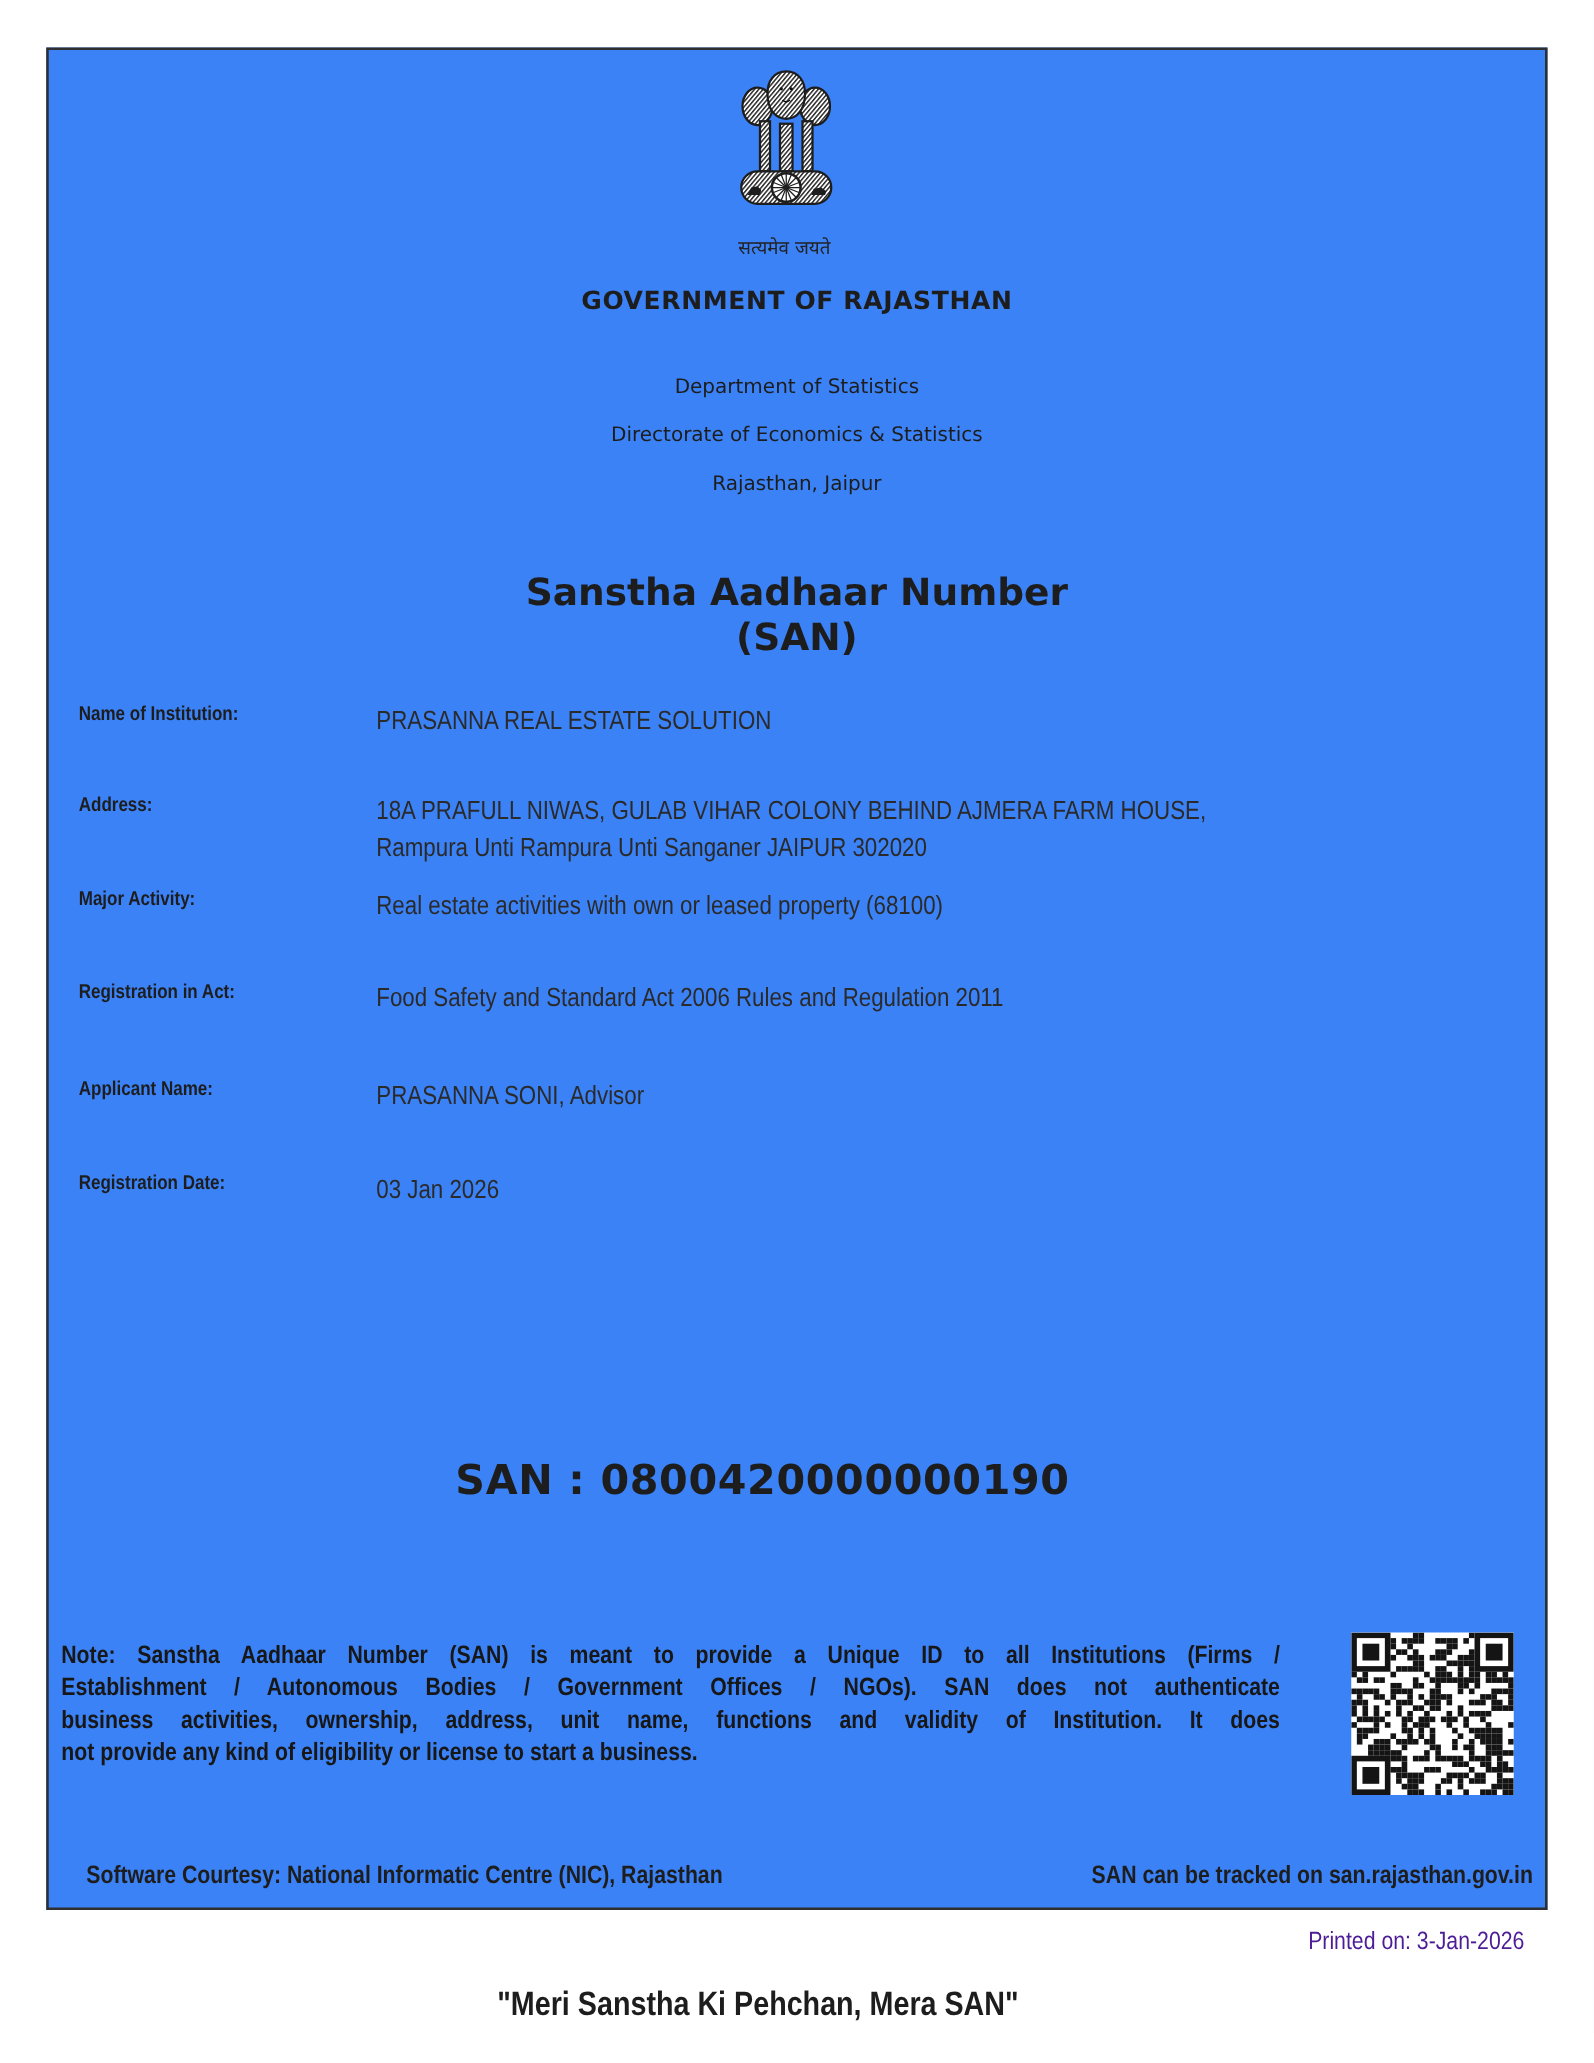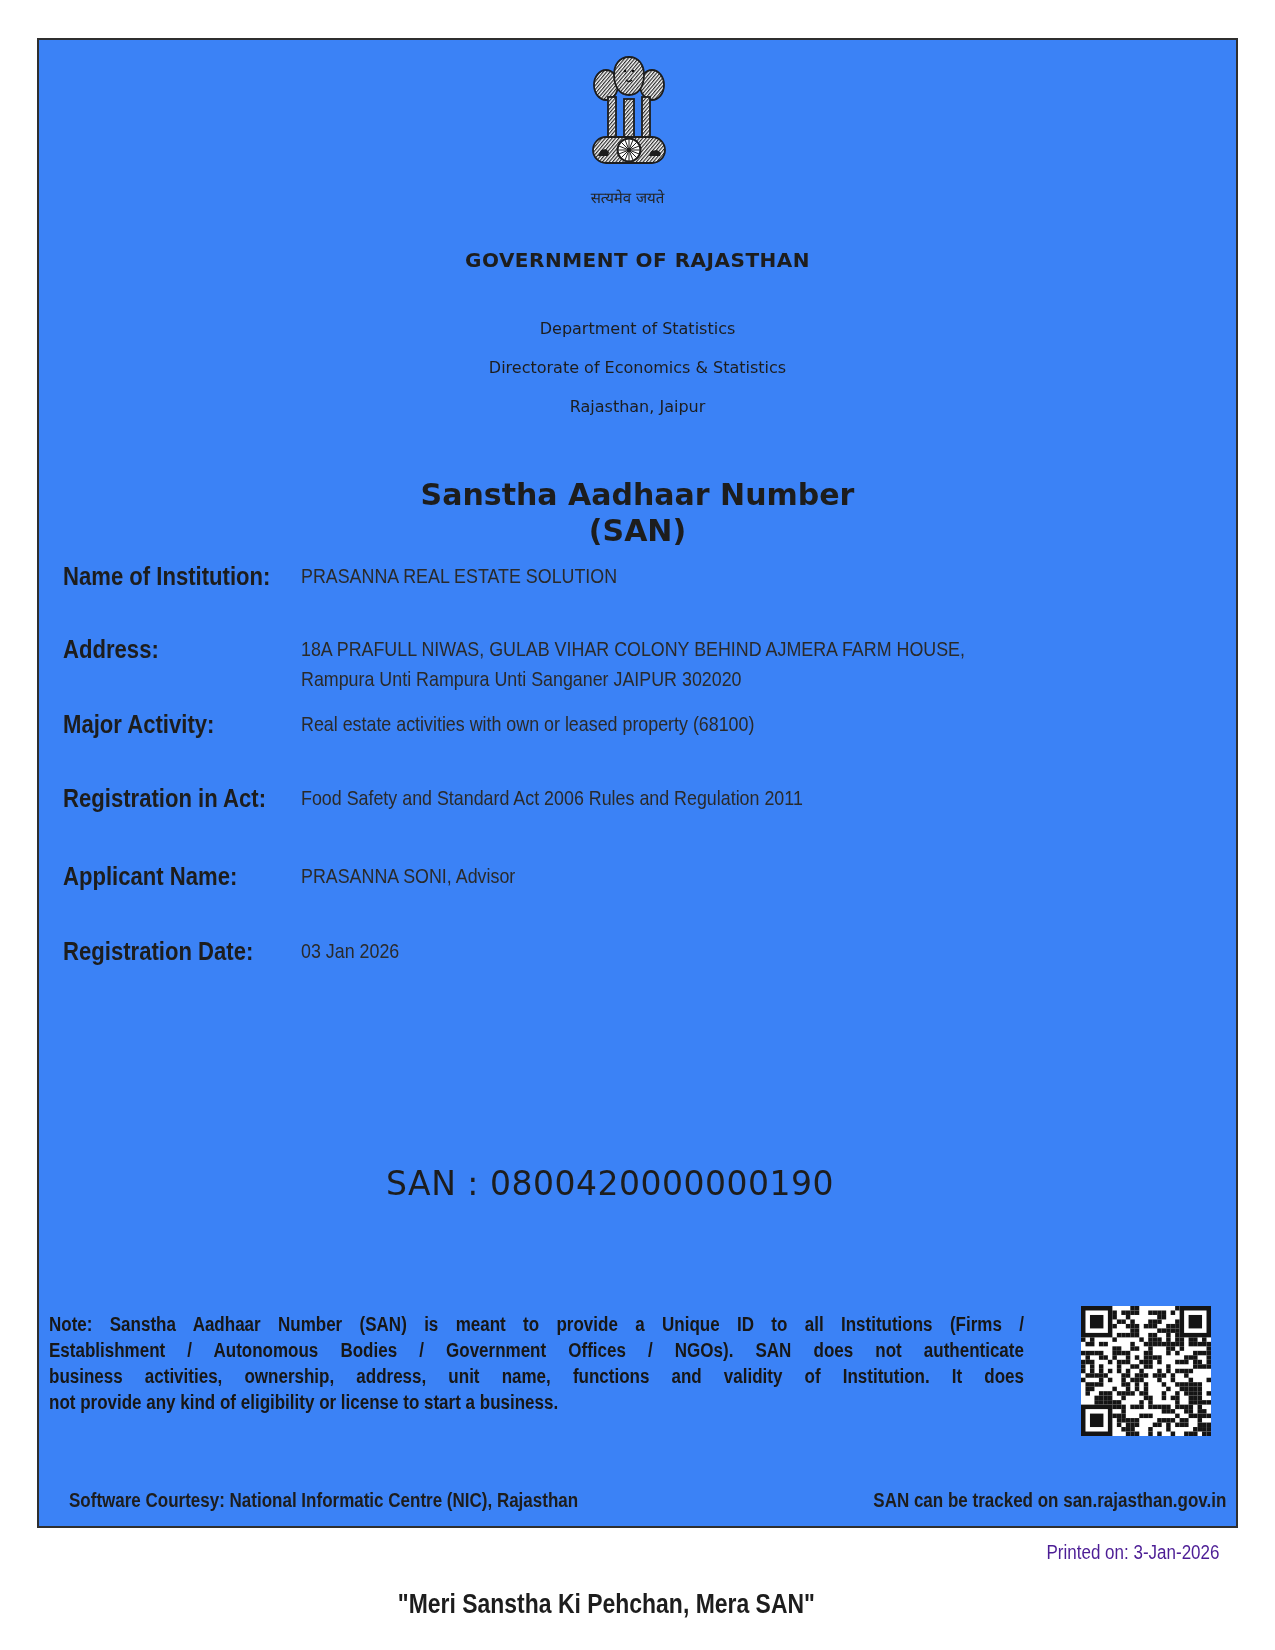--- a/index.html
+++ b/index.html
@@ -1,41 +1,41 @@
 <!DOCTYPE html>
 <html><head>
 <meta charset="utf-8">
 <style>
   html,body{margin:0;padding:0;background:#fff;}
   .page{position:relative;width:1275px;height:1650px;background:#ffffff;overflow:hidden;
         font-family:"DejaVu Sans","Liberation Sans",sans-serif;color:#1d1d1d;}
   .card{position:absolute;left:37px;top:38px;width:1201px;height:1490px;
         border:2px solid #2f2f2f;box-sizing:border-box;background:#3b82f6;}
-  .abs{position:absolute;margin-top:20px;}
+  .abs{position:absolute;}
   .ctr{left:0;right:0;text-align:center;}
   
   .cond{font-family:"Liberation Sans",sans-serif;display:inline-block;
         transform:scaleX(0.85);transform-origin:0 50%;white-space:nowrap;}
   .cond-r{transform-origin:100% 50%;}
   .cond-c{transform-origin:50% 50%;}
   .b{font-weight:bold;}
   
   .emblem{position:absolute;left:542px;top:13px;}
   .motto{position:absolute;top:147px;left:0;right:20px;text-align:center;
          font-size:15px;color:#222;}
   .gov-title{position:absolute;top:188px;font-size:20px;font-weight:bold;letter-spacing:.5px;}
   .dept{position:absolute;top:249px;font-size:16px;font-weight:normal;line-height:39px;}
   .san-title{position:absolute;top:417px;font-size:30px;font-weight:bold;line-height:36px;}
   
   .frow{position:absolute;left:24px;right:10px;}
-  .flabel{position:absolute;left:0;top:0;font-size:26px;font-weight:bold;}
+  .flabel{position:absolute;left:0;top:0;font-size:16px;font-weight:bold;}
   .fvalue{position:absolute;left:238px;top:0;font-size:21px;color:#2a2a2a;line-height:30px;}
   
   .san-number{position:absolute;top:1124px;left:0;right:55px;text-align:center;
-              font-size:33px;font-weight:normal;letter-spacing:.5px;}
+              font-size:33px;font-weight:bold;letter-spacing:.5px;}
   
   .note-wrap{position:absolute;left:10px;top:1271px;width:975px;}
   .note-inner{width:1147px;transform:scaleX(0.85);transform-origin:0 0;
               font-family:"Liberation Sans",sans-serif;font-weight:bold;
               font-size:20px;line-height:26px;color:#171717;}
   .note-line{text-align:justify;text-align-last:justify;}
   .note-line.last{text-align:left;text-align-last:left;}
   
   .qr{position:absolute;left:1042px;top:1266px;width:130px;height:130px;background:#fff;}
   

